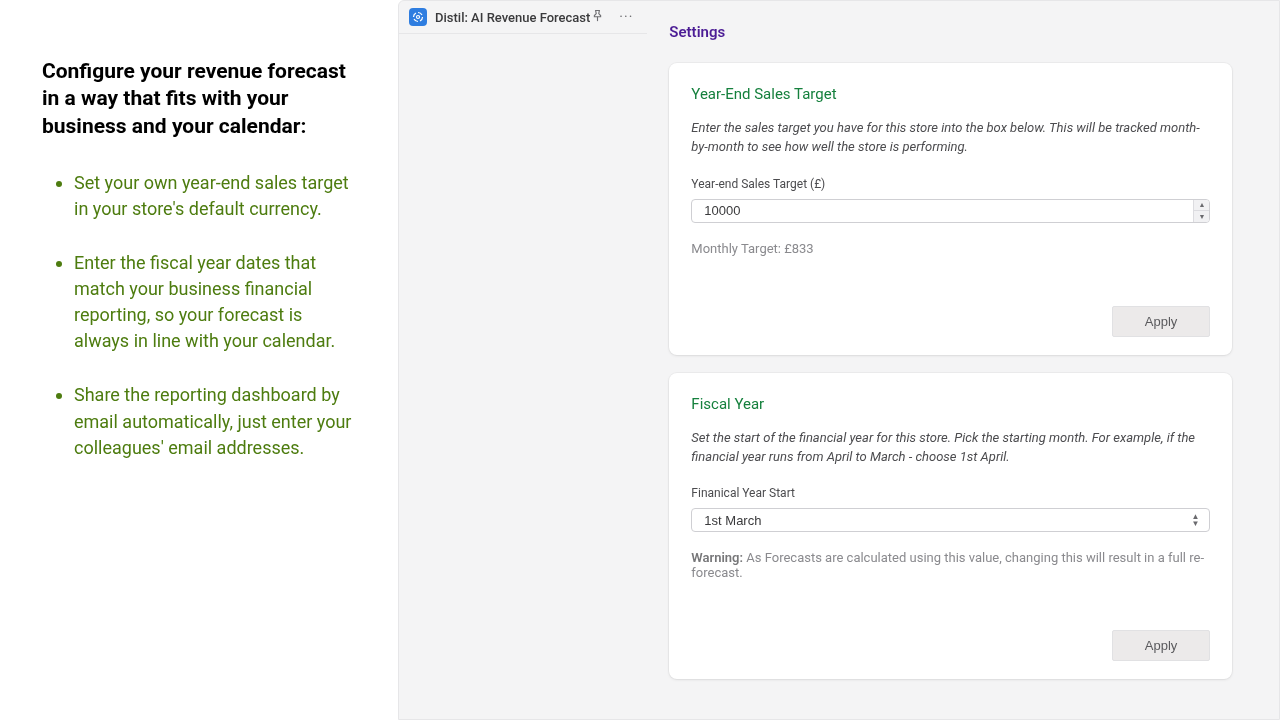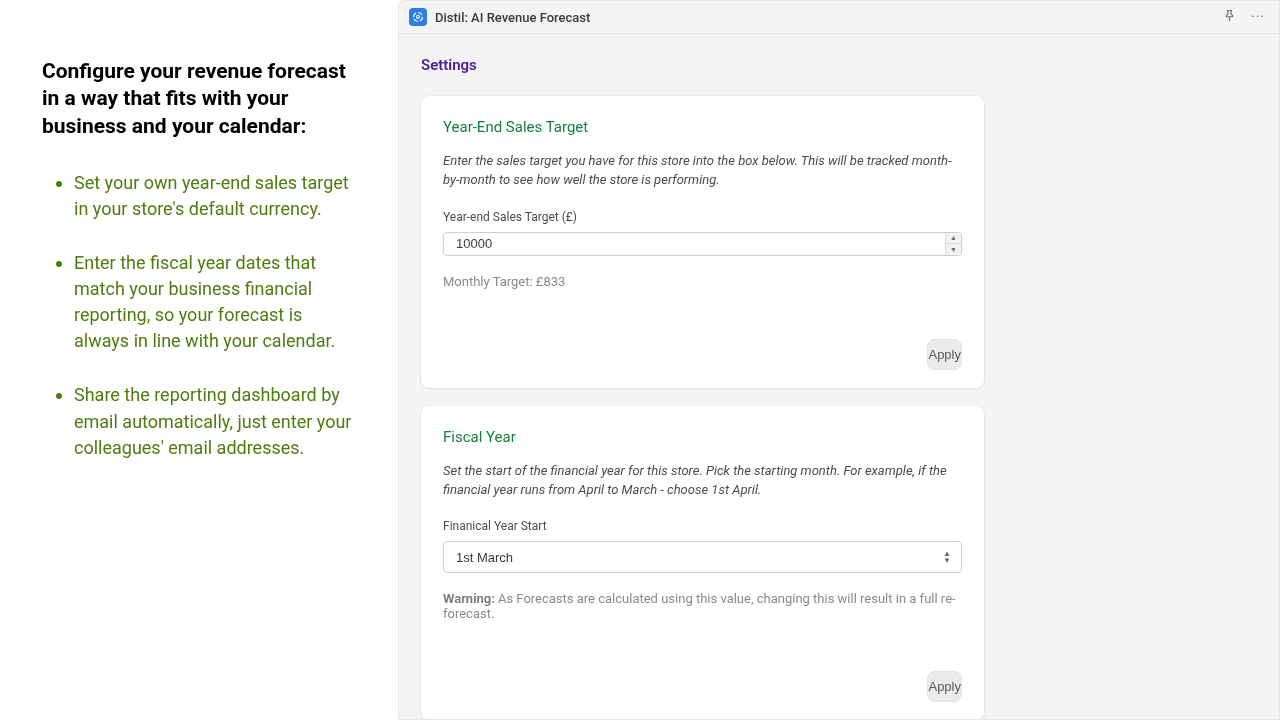--- a/index.html
+++ b/index.html
@@ -31,21 +31,21 @@
     line-height: 1.45;
     color: #4d7c0f;
     margin-bottom: 28px;
   }
   .right-pane {
     flex: 1;
     background: #f4f4f5;
     border: 1px solid #e6e6e8;
     border-top-left-radius: 6px;
     display: flex;
-    flex-direction: column;
+    flex-direction: row;
   }
   .app-header {
     height: 33px;
     display: flex;
     align-items: center;
     padding: 0 14px 0 10px;
     border-bottom: 1px solid #e6e6e8;
   }
   .app-logo {
     width: 18px;
@@ -150,33 +150,33 @@
     color: #8a8a8e;
   }
   .card-footer {
     display: flex;
     justify-content: flex-end;
     margin-top: 50px;
   }
   .apply-btn {
     background: #eceaea;
     border: 1px solid #e1e1e3;
-    border-radius: 8px;
-    padding: 7px 0;
+    border-radius: 2px;
+    padding: 7px 32px;
     font-size: 13px;
     color: #5a5a5d;
     cursor: pointer;
   }
   .select-wrap {
     position: relative;
     margin-bottom: 18px;
   }
   .select-input {
     width: 100%;
-    height: 32px;
+    height: 24px;
     border: 1px solid #cfcfd3;
     border-radius: 4px;
     padding: 0 28px 0 12px;
     font-size: 13px;
     color: #3a3a3c;
     background: #fff;
     appearance: none;
     -webkit-appearance: none;
     text-align: left;
     cursor: pointer;

